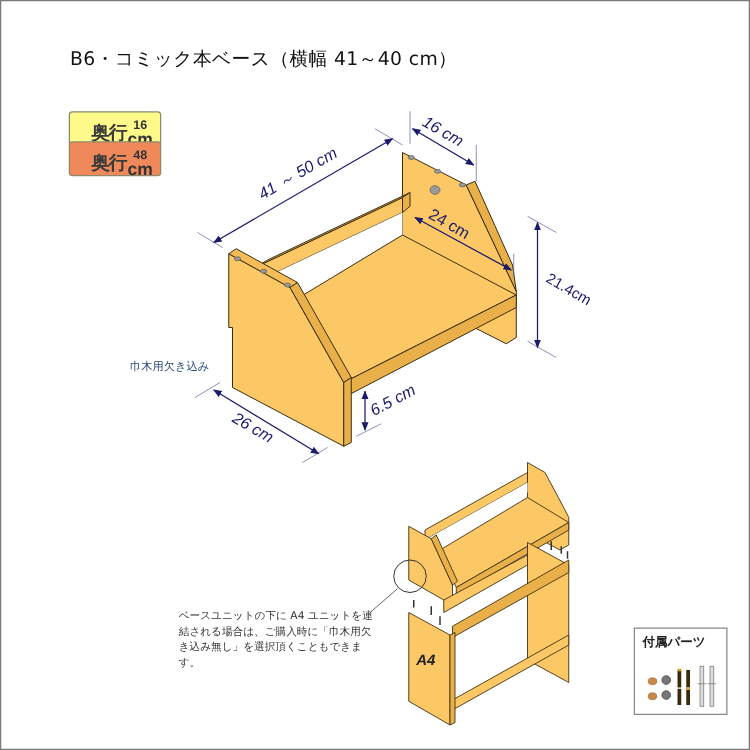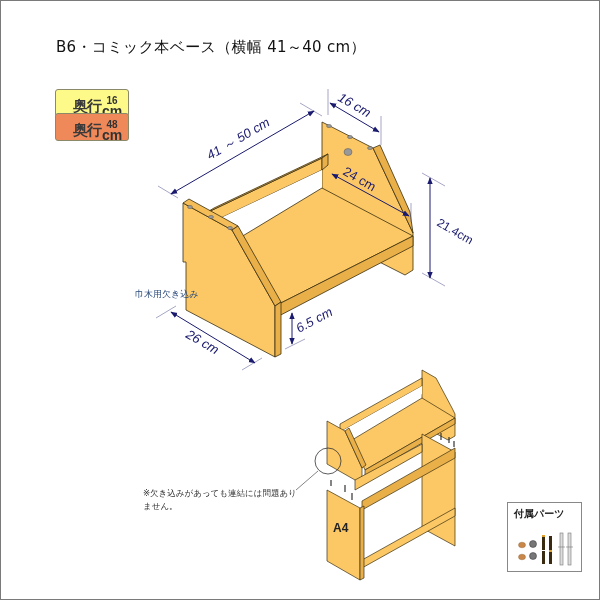--- a/index.html
+++ b/index.html
@@ -9,26 +9,26 @@
     .badge { position: absolute; left: 55px; width: 74px; height: 28px; border: 1px solid #8a8a6a; border-radius: 3px; box-sizing: border-box; display: flex; align-items: flex-end; padding-left: 17px; }
     .badge .kanji { font-size: 15px; font-weight: bold; color: #3a3a3a; letter-spacing: -1px; }
     .badge .num { display: flex; flex-direction: column; align-items: center; line-height: 10px; margin-left: 1px; }
     .badge .num .n { font-size: 10px; font-weight: bold; color: #333; font-family: "Liberation Sans", sans-serif; }
     .badge .num .u { font-size: 14px; font-weight: bold; color: #333; font-family: "Liberation Sans", sans-serif; }
     .badge-16 { top: 89px; background: #fdfa8a; }
     .badge-26 { top: 113px; background: #f0895a; }
     svg.main { position: absolute; left: 0; top: 0; }
     .dim { font-family: "Liberation Sans", sans-serif; font-style: italic; font-size: 13px; fill: #1a1a6e; }
     .note-small { position: absolute; font-size: 8.5px; color: #333; line-height: 13px; white-space: nowrap; }
-    .notch-label { left: 104px; top: 288px; font-size: 9px; color: #2a4a7a; margin-left: 31px; }
+    .notch-label { left: 104px; top: 288px; font-size: 9px; color: #2a4a7a; }
     .notes { left: 143px; top: 487px; width: 160px; }
     .notes p { margin: 0 0 4px 0; font-size: 8.5px; line-height: 12.5px; color: #333; white-space: normal; }
     .parts { position: absolute; left: 507px; top: 502px; width: 73px; height: 68px; border: 1px solid #888; background: #fff; text-decoration: underline; }
     .parts .ptitle { position: absolute; left: 6px; top: 4px; font-size: 10px; font-weight: bold; color: #222; white-space: nowrap; }
-    .a4label { position: absolute; left: 333px; top: 521px; font-size: 12px; font-weight: bold; color: #222; font-family: "Liberation Sans", sans-serif; }
+    .a4label { position: absolute; left: 333px; top: 521px; font-size: 12px; font-weight: bold; color: #222; font-family: "Liberation Sans", sans-serif; font-style: italic; }
   </style>
 </head>
 <body>
 
 <div class="frame"></div>
 
 <div class="title">B6・コミック本ベース（横幅 41～40 cm）</div>
 
 <div class="badge badge-16">
   <span class="kanji">奥行</span>
@@ -141,21 +141,21 @@
 
   <circle cx="328" cy="461" rx="13" r="13" fill="none" stroke="#333" stroke-width="0.8"></circle>
   <line x1="318" y1="471" x2="296" y2="490" stroke="#333" stroke-width="0.6"></line>
 </svg>
 
 <div class="a4label">A4</div>
 
 <div class="note-small notch-label">巾木用欠き込み</div>
 
 <div class="note-small notes">
-  <p>※欠き込みがあっても連結には問題ありません。</p>
+  <p>ベースユニットの下に A4 ユニットを連結される場合は、ご購入時に「巾木用欠き込み無し」を選択頂くこともできます。</p>
 </div>
 
 <div class="parts">
   <div class="ptitle">付属パーツ</div>
   <svg width="73" height="68" style="position:absolute;left:0;top:0">
     <g>
       <ellipse cx="14" cy="42" rx="3.5" ry="2.8" fill="#c9884a" stroke="#8a5a2a" stroke-width="0.4"></ellipse>
       <ellipse cx="14" cy="54" rx="3.5" ry="2.8" fill="#c9884a" stroke="#8a5a2a" stroke-width="0.4"></ellipse>
     </g>
     <g>

